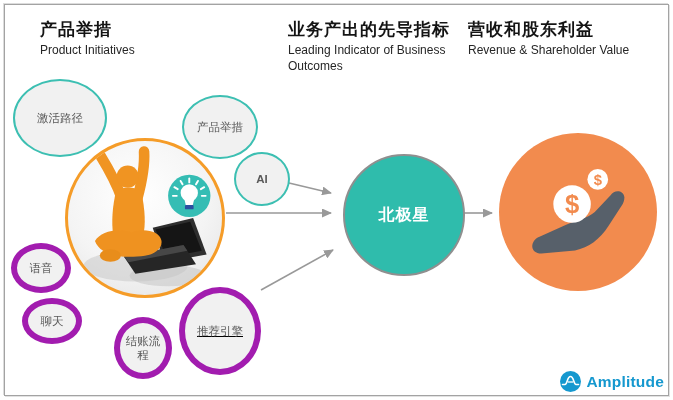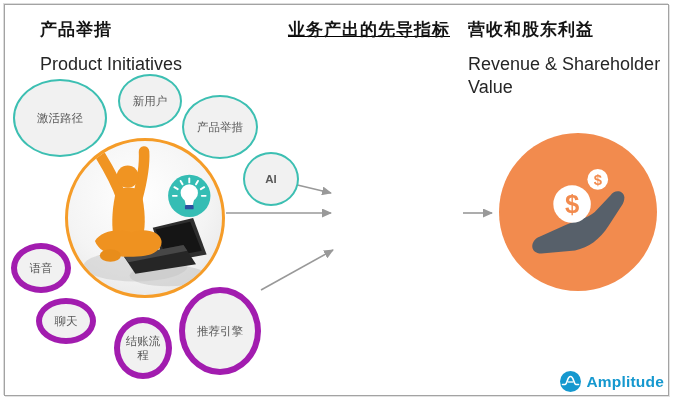--- a/index.html
+++ b/index.html
@@ -6,43 +6,43 @@
   .slide {
     position:relative; width:673px; height:400px; background:#fff;
     font-family:"Liberation Sans","DejaVu Sans",sans-serif; overflow:hidden;
   }
   .frame {
     position:absolute; inset:4px; border:1px solid #a3a3a3;
     box-shadow:-1px -1px 0 #dcdcdc, 1px 1px 0 #e2e2e2; pointer-events:none;
   }
   .col-header { position:absolute; }
   .col-header .zh { font-size:17px; font-weight:bold; color:#141414; letter-spacing:1px; }
-  .col-header .en { font-size:18px; color:#262626; line-height:1.3; margin-top:12px; }
+  .col-header .en { font-size:12px; color:#262626; line-height:1.3; margin-top:2px; }
   #col1 { left:40px;  top:18px; width:215px; }
-  #col2 { left:288px; top:18px; width:205px;text-decoration:underline; }
+  #col2 { left:288px; top:18px; width:205px; }
   #col3 { left:468px; top:18px; width:212px; }
 
   .bubble {
     position:absolute; border-radius:50%; background:#f1f1f1;
     display:flex; align-items:center; justify-content:center;
     box-sizing:border-box; z-index:3;
   }
   .bubble.teal { border:2px solid #3cbfb2; }
   .bubble.blue { border:6px solid #a21caf; }
   .bubble-label { font-size:11.5px; color:#595959; text-align:center; line-height:1.25; }
   .bubble-label.narrow { width:42px; }
 
   #b-activation { left:13px;  top:79px;  width:94px; height:78px; }
   #b-newusers   { left:118px; top:74px;  width:64px; height:54px; }
   #b-redesign   { left:182px; top:95px;  width:76px; height:64px; }
-  #b-ai         { left:243px; top:152px; width:56px; height:54px;font-weight:bold; }
+  #b-ai         { left:234px; top:152px; width:56px; height:54px;font-weight:bold; }
   #b-voice      { left:11px;  top:243px; width:60px; height:50px; }
-  #b-chat       { left:36px;  top:298px; width:60px; height:46px; }
+  #b-chat       { left:22px;  top:298px; width:60px; height:46px; }
   #b-checkout   { left:114px; top:317px; width:58px; height:62px; }
-  #b-recoengine { left:179px; top:287px; width:82px; height:88px; }
+  #b-recoengine { left:179px; top:287px; width:82px; height:88px;text-decoration:underline; }
 
   .hero-circle {
     position:absolute; left:65px; top:138px; width:160px; height:160px;
     border-radius:50%; border:3px solid #f59c28; box-sizing:border-box;
     background:radial-gradient(circle at 45% 35%, #ffffff 0%, #f4f4f4 55%, #e1e1e1 100%);
     overflow:hidden; z-index:2;
   }
   .hero-circle svg { display:block; width:100%; height:100%; }
 
   .north-star {
@@ -68,20 +68,21 @@
 
 <div class="slide">
   <div class="frame"></div>
 
   <div class="col-header" id="col1">
     <div class="zh">产品举措</div>
     <div class="en">Product Initiatives</div>
   </div>
   <div class="col-header" id="col2">
     <div class="zh">业务产出的先导指标</div>
+    <div class="en">Leading Indicator of Business Outcomes</div>
   </div>
   <div class="col-header" id="col3">
     <div class="zh">营收和股东利益</div>
     <div class="en">Revenue &amp; Shareholder Value</div>
   </div>
 
   <svg class="arrows" viewBox="0 0 673 400">
     <defs>
       <marker id="ah" markerUnits="userSpaceOnUse" markerWidth="11" markerHeight="9" refX="9" refY="4.5" orient="auto">
         <path d="M0,0 L10,4.5 L0,9 Z" fill="#999999"></path>
@@ -90,23 +91,20 @@
     <g stroke="#999999" stroke-width="1.6" fill="none">
       <line x1="226" y1="213" x2="331" y2="213" marker-end="url(#ah)"></line>
       <line x1="289" y1="183" x2="331" y2="193" marker-end="url(#ah)"></line>
       <line x1="261" y1="290" x2="333" y2="250" marker-end="url(#ah)"></line>
       <line x1="463" y1="213" x2="492" y2="213" marker-end="url(#ah)"></line>
     </g>
   </svg>
 
   <div class="bubble teal" id="b-activation">
     <span class="bubble-label">激活路径</span>
-  </div>
-  <div class="bubble teal" id="b-newusers">
-    <span class="bubble-label">新用户</span>
   </div>
   <div class="bubble teal" id="b-redesign">
     <span class="bubble-label">产品举措</span>
   </div>
   <div class="bubble teal" id="b-ai">
     <span class="bubble-label">AI</span>
   </div>
   <div class="bubble blue" id="b-voice">
     <span class="bubble-label">语音</span>
   </div>
@@ -152,20 +150,23 @@
           <line x1="109" y1="57" x2="113" y2="57"></line>
           <line x1="143" y1="57" x2="139" y2="57"></line>
         </g>
         <circle cx="126" cy="54" r="9" fill="#ffffff"></circle>
         <path d="M120.5,59 L131.5,59 L129.5,67 L122.5,67 Z" fill="#ffffff"></path>
         <rect x="121.5" y="66.5" width="9" height="4.5" rx="1" fill="#2b4fa0"></rect>
       </g>
     </svg>
   </div>
 
+  <div class="north-star">
+    <span>北极星</span>
+  </div>
 
   <div class="value-circle">
     <svg viewBox="0 0 160 160">
       <path d="M43,122 C31,122 31,109 41,105 L68,93 C78,88 89,87 97,80 L113,63 C117,57 126,58 127,65 C127,68 126,71 124,74 L111,94 C102,108 91,116 77,119 Z" fill="#57606a"></path>
       <circle cx="74" cy="72" r="19" fill="#ffffff"></circle>
       <text x="74" y="81" text-anchor="middle" font-size="26" font-weight="bold" fill="#f28b4e">$</text>
       <circle cx="100" cy="47" r="10.5" fill="#ffffff"></circle>
       <text x="100" y="52.5" text-anchor="middle" font-size="15" font-weight="bold" fill="#f28b4e">$</text>
     </svg>
   </div>

